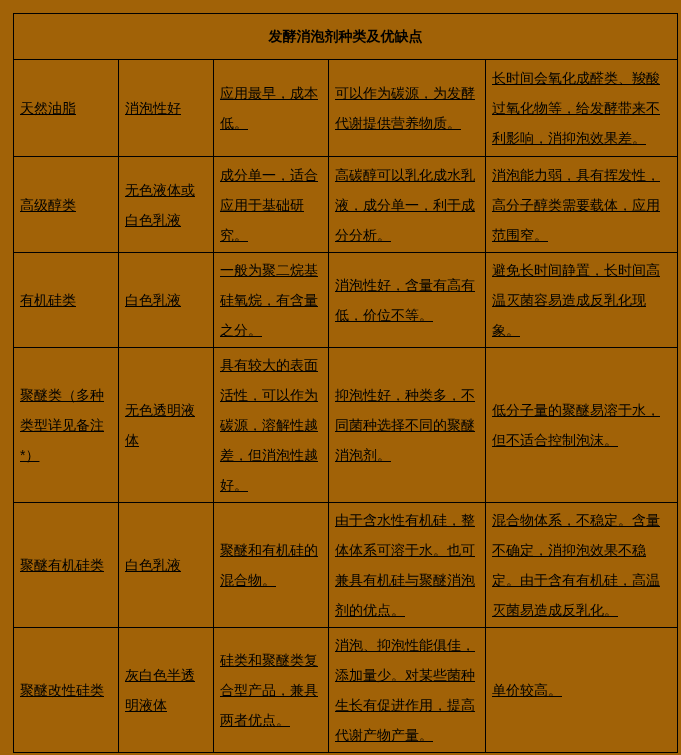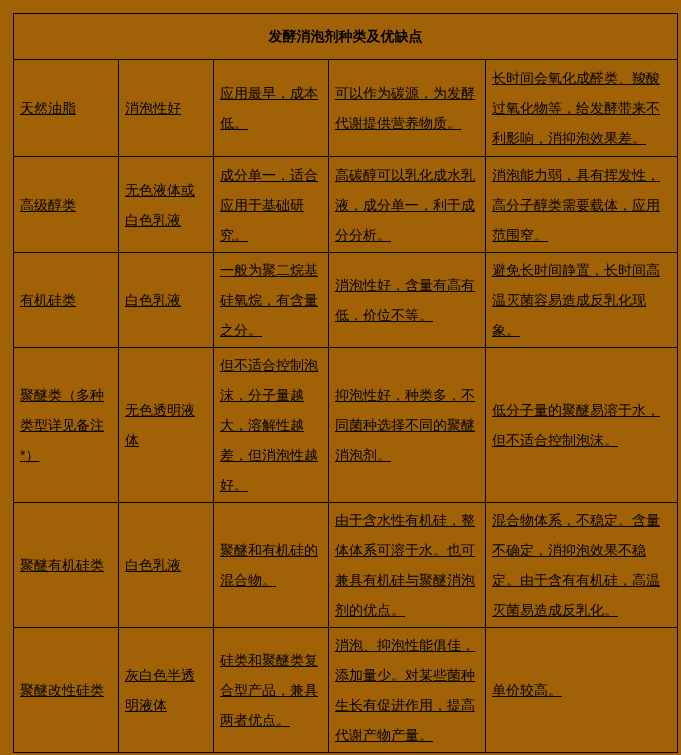--- a/index.html
+++ b/index.html
@@ -86,21 +86,21 @@
       <tr class="body-row row-h95">
         <td>有机硅类</td>
         <td>白色乳液</td>
         <td>一般为聚二烷基硅氧烷，有含量之分。</td>
         <td>消泡性好，含量有高有低，价位不等。</td>
         <td>避免长时间静置，长时间高温灭菌容易造成反乳化现象。</td>
       </tr>
       <tr class="body-row row-h123">
         <td>聚醚类（多种类型详见备注*）</td>
         <td>无色透明液体</td>
-        <td>但不适合控制泡沫，分子量越大，溶解性越差，但消泡性越好。</td>
+        <td>具有较大的表面活性，可以作为碳源，溶解性越差，但消泡性越好。</td>
         <td>抑泡性好，种类多，不同菌种选择不同的聚醚消泡剂。</td>
         <td>低分子量的聚醚易溶于水，但不适合控制泡沫。</td>
       </tr>
       <tr class="body-row row-h124">
         <td>聚醚有机硅类</td>
         <td>白色乳液</td>
         <td>聚醚和有机硅的混合物。</td>
         <td>由于含水性有机硅，整体体系可溶于水。也可兼具有机硅与聚醚消泡剂的优点。</td>
         <td>混合物体系，不稳定。含量不确定，消抑泡效果不稳定。由于含有有机硅，高温灭菌易造成反乳化。</td>
       </tr>

